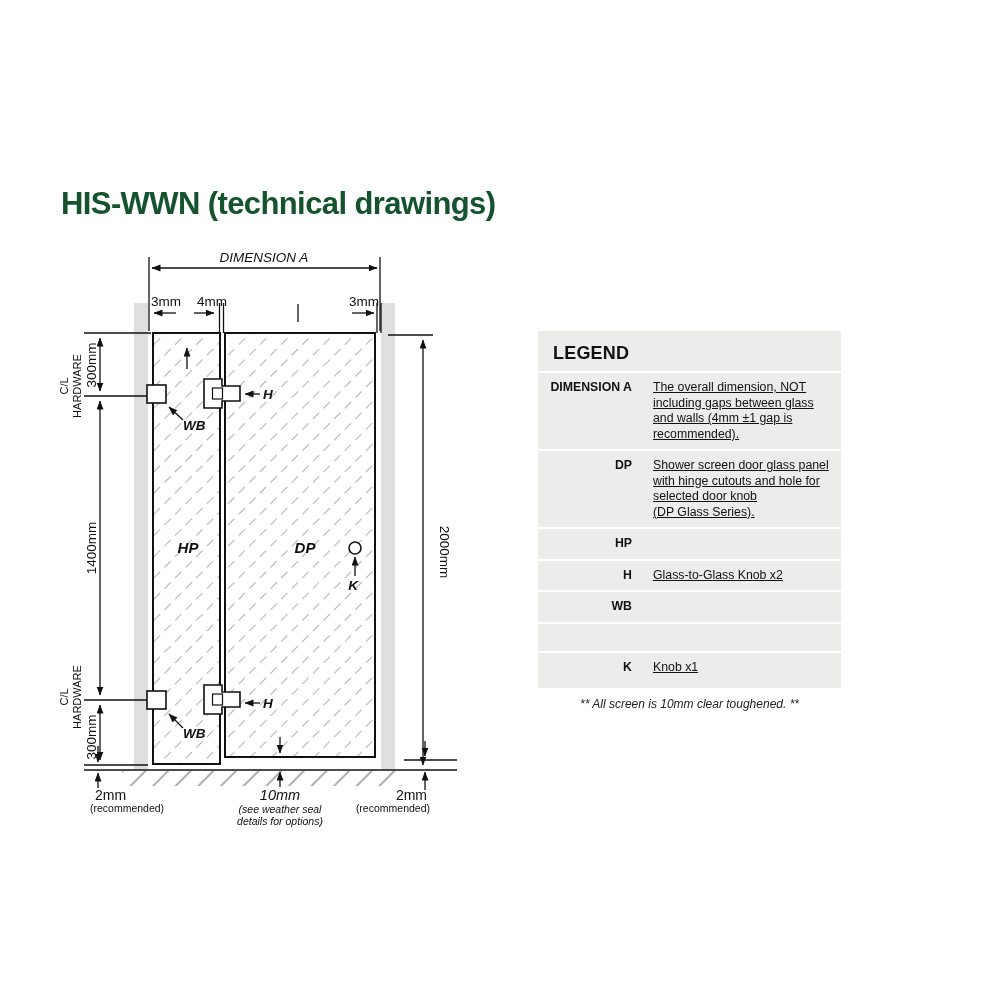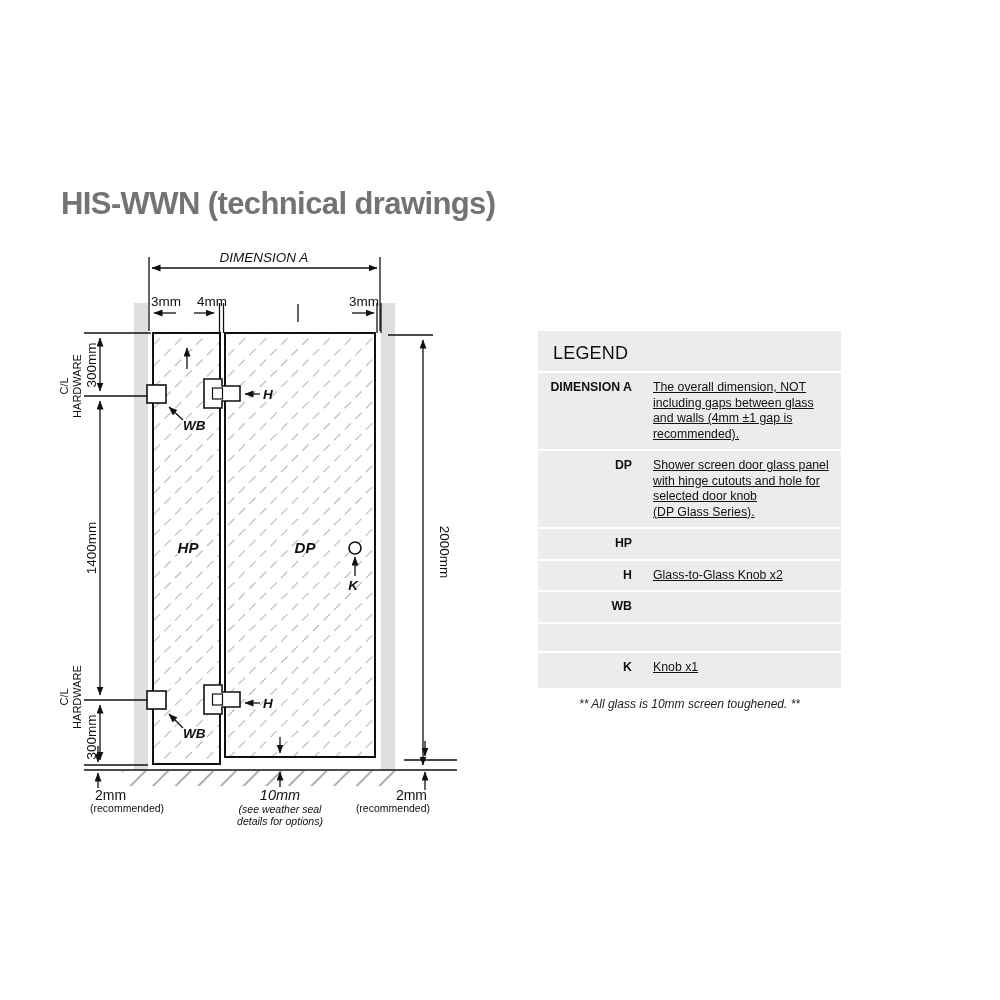--- a/index.html
+++ b/index.html
@@ -2,30 +2,30 @@
 <html><head>
 <meta charset="utf-8">
 <style>
   html,body { margin:0; padding:0; background:#ffffff; }
   .page {
     position:relative; width:1000px; height:1000px; background:#fff;
     font-family:"Liberation Sans", sans-serif; color:#111; overflow:hidden;
   }
   .page-title {
     position:absolute; left:61px; top:186px; margin:0;
-    font-size:31px; font-weight:bold; letter-spacing:-0.6px; color:#737373;
+    font-size:31px; font-weight:bold; letter-spacing:-0.6px; color:#14532d;
     white-space:nowrap;
   }
   .drawing-svg { position:absolute; left:50px; top:245px; }
 
   
   .legend-wrap { position:absolute; left:538px; top:331px; width:303px; }
   .legend-panel { background:#ececeb; width:303px; }
   .legend-title {
-    font-size:18px; font-weight:normal; letter-spacing:0.2px;
+    font-size:18px; font-weight:bold; letter-spacing:0.2px;
     padding:12px 15px 7px 15px; border-bottom:2px solid #fff;
   }
   .lg-row {
     display:grid; grid-template-columns:94px 1fr; column-gap:21px;
     padding:7px 0; border-top:2px solid #fff; min-height:13px;
     font-size:12.3px; line-height:15.5px;
   }
   .lg-row:first-child { border-top:none; }
   .lg-row:last-child { padding-bottom:13px; }
   .lg-key { text-align:right; font-weight:bold; }
@@ -190,16 +190,16 @@
       <div class="lg-key"></div>
       <div class="lg-desc"></div>
     </div>
 
     <div class="lg-row">
       <div class="lg-key">K</div>
       <div class="lg-desc">Knob x1</div>
     </div>
   </div>
     </div>
-    <div class="legend-footnote">** All glass is 10mm screen toughened. **</div>
+    <div class="legend-footnote">** All screen is 10mm clear toughened. **</div>
   </div>
 
 </div>
 
 </body></html>

